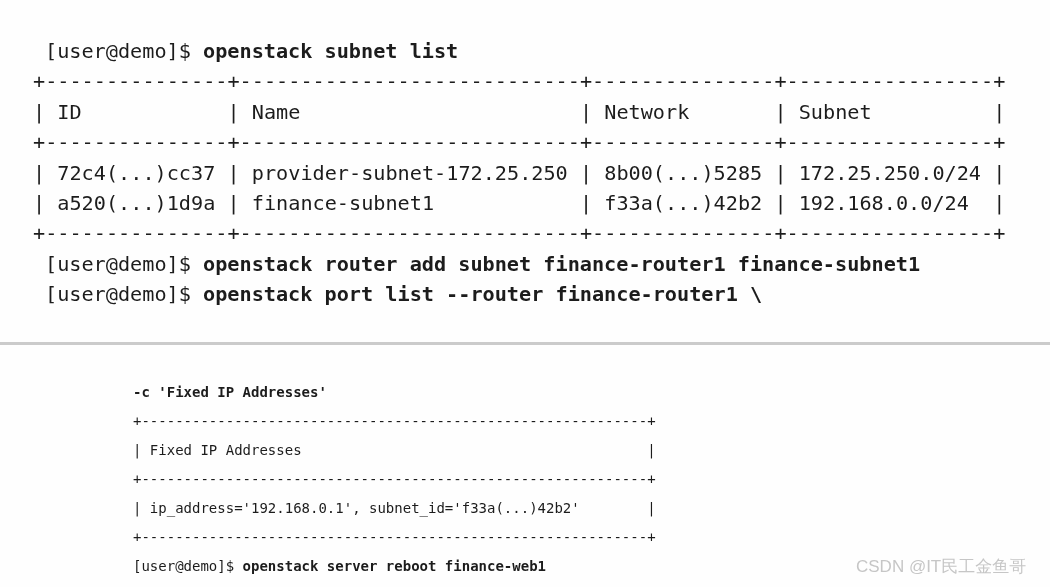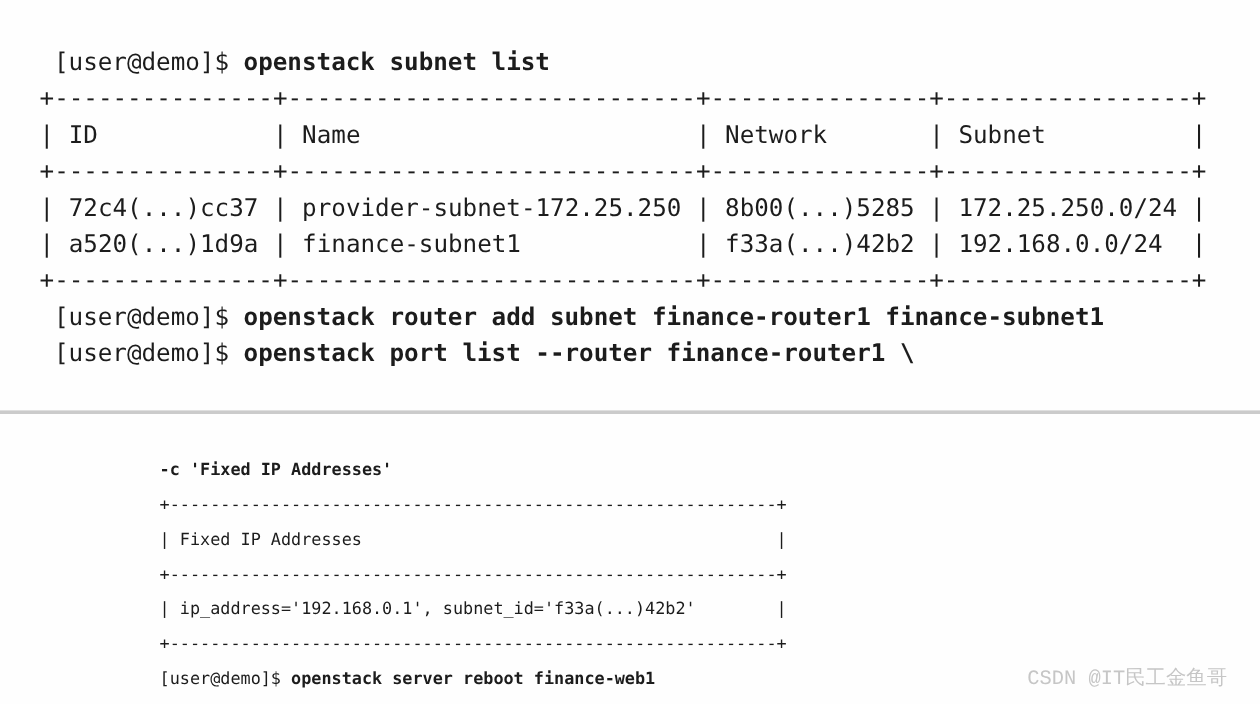--- a/index.html
+++ b/index.html
@@ -53,21 +53,21 @@
     top: 342px;
     width: 1050px;
     height: 3px;
     background: var(--divider);
   }
   .watermark {
     position: absolute;
     left: 856px;
     top: 556px;
     width: 182px;
-    font-family: Liberation Mono, monospace;
+    font-family: Liberation Sans, sans-serif;
     font-size: 17px;
     line-height: 22px;
     color: var(--watermark);
     white-space: nowrap;
   }
 </style>
 </head>
 <body>
 
 <div class="term-block block-top"><div class="line cmd"><span>[user@demo]$ </span><span class="bold">openstack subnet list</span></div><div class="line">+---------------+----------------------------+---------------+-----------------+</div><div class="line">| ID            | Name                       | Network       | Subnet          |</div><div class="line">+---------------+----------------------------+---------------+-----------------+</div><div class="line">| 72c4(...)cc37 | provider-subnet-172.25.250 | 8b00(...)5285 | 172.25.250.0/24 |</div><div class="line">| a520(...)1d9a | finance-subnet1            | f33a(...)42b2 | 192.168.0.0/24  |</div><div class="line">+---------------+----------------------------+---------------+-----------------+</div><div class="line cmd"><span>[user@demo]$ </span><span class="bold">openstack router add subnet finance-router1 finance-subnet1</span></div><div class="line cmd"><span>[user@demo]$ </span><span class="bold">openstack port list --router finance-router1 \</span></div></div>

